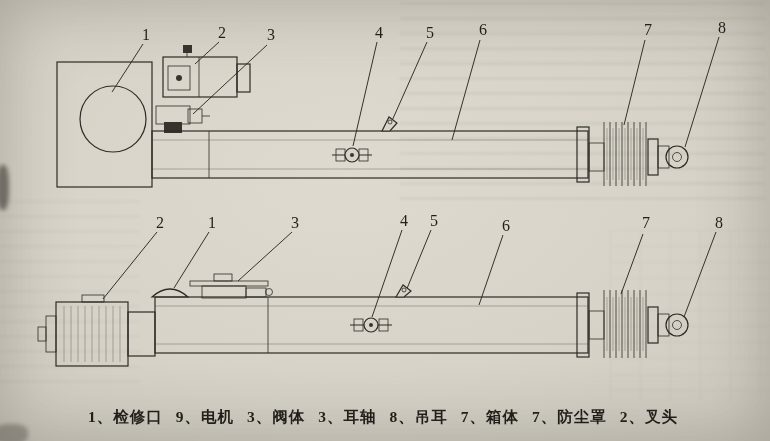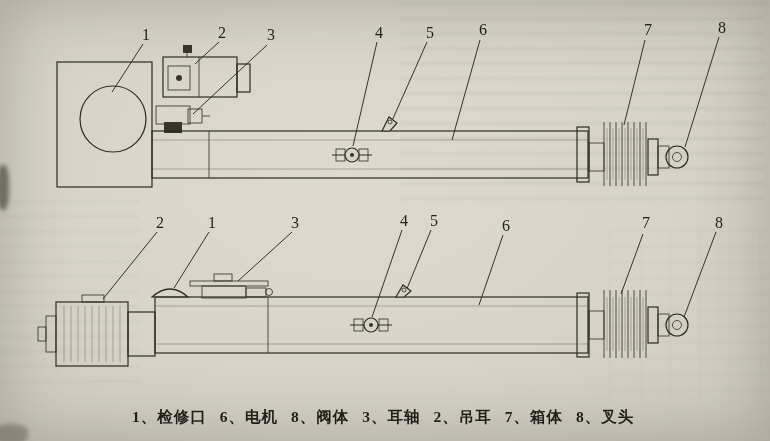--- a/index.html
+++ b/index.html
@@ -226,21 +226,22 @@
         <rect class="ln" x="648" y="307" width="10" height="36"></rect>
         <rect class="ln2" x="658" y="314" width="11" height="22"></rect>
         <circle class="ln" cx="677" cy="325" r="11"></circle>
         <circle class="ln2" cx="677" cy="325" r="4.5"></circle>
       </g>
     </g>
   </svg>
 
   <div class="caption">
     <span>1、检修口</span>
-    <span>6、电机</span>
-    <span>8、阀体</span>
+    <span>9、电机</span>
+    <span>3、阀体</span>
     <span>3、耳轴</span>
-    <span>2、吊耳</span>
+    <span>8、吊耳</span>
     <span>7、箱体</span>
-    <span>8、叉头</span>
+    <span>7、防尘罩</span>
+    <span>2、叉头</span>
   </div>
 
 </div>
 
 </body></html>

